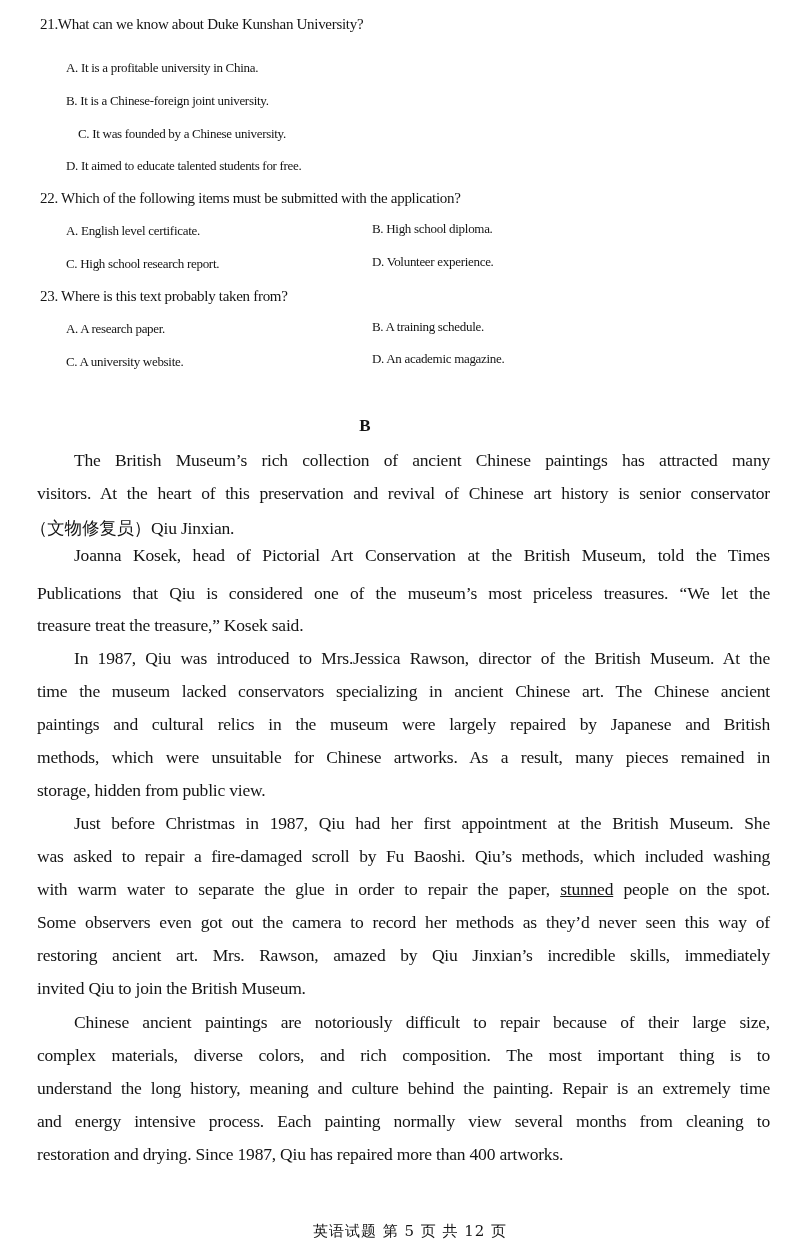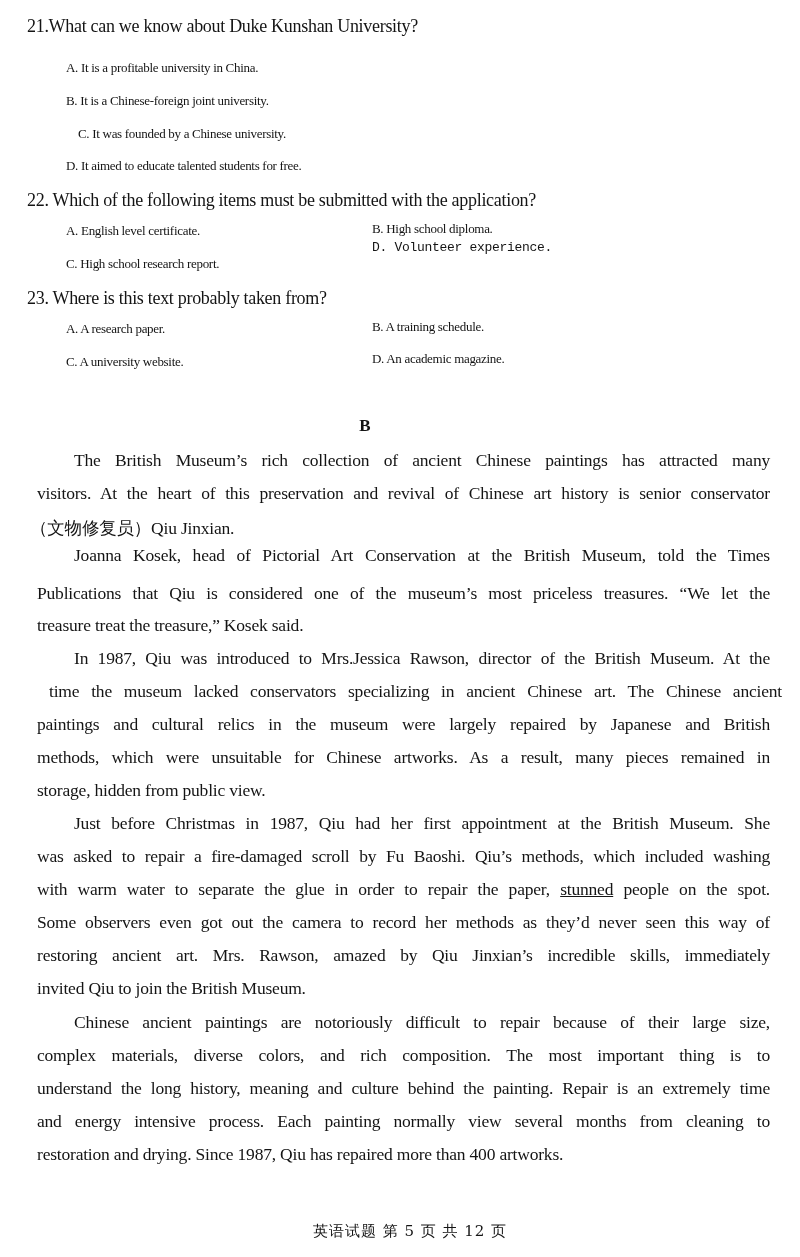--- a/index.html
+++ b/index.html
@@ -1,21 +1,21 @@
 <!DOCTYPE html>
 <html><head>
   <meta charset="utf-8">
   <style>
     html, body { margin: 0; padding: 0; background: #ffffff; }
     body {
       width: 800px; height: 1257px; position: relative; overflow: hidden;
       font-family: "Liberation Serif", "DejaVu Serif", serif;
       color: #141414;
     }
-    .q-stem { position: absolute; left: 27px; font-size: 18px; letter-spacing: -0.3px; white-space: nowrap; }
+    .q-stem { position: absolute; left: 40px; font-size: 15px; letter-spacing: -0.3px; white-space: nowrap; }
     .opt { position: absolute; font-size: 13px; letter-spacing: -0.3px; white-space: nowrap; }
     .section-title { position: absolute; left: 0; width: 730px; text-align: center; top: 416px; font-weight: bold; font-size: 17px; }
     .para-line {
       position: absolute; left: 37px; width: 733px; font-size: 17.5px;
       text-align: justify; text-align-last: justify; white-space: nowrap; letter-spacing: -0.2px;
     }
     .para-line.last { text-align-last: left; }
     .para-line.indent { left: 74px; width: 696px; }
     .u { text-decoration: underline; }
     .footer { position: absolute; left: 0; width: 820px; text-align: center; top: 1222px; font-size: 15px; font-family: "DejaVu Serif", serif; letter-spacing: 1px; }
@@ -29,21 +29,21 @@
   <div class="opt" style="left:66px; top:93px;">B. It is a Chinese-foreign joint university.</div>
   <div class="opt" style="left:78px; top:126px;">C. It was founded by a Chinese university.</div>
   <div class="opt" style="left:66px; top:158px;">D. It aimed to educate talented students for free.</div>
 </div>
 
 <div>
   <div class="q-stem" style="top:190px;">22. Which of the following items must be submitted with the application?</div>
   <div class="opt" style="left:66px; top:223px;">A. English level certificate.</div>
   <div class="opt" style="left:372px; top:221px;">B. High school diploma.</div>
   <div class="opt" style="left:66px; top:256px;">C. High school research report.</div>
-  <div class="opt" style="left:372px; top:240px;font-family:Liberation Mono, monospace;">D. Volunteer experience.</div>
+  <div class="opt" style="left:372px; top:254px;">D. Volunteer experience.</div>
 </div>
 
 <div>
   <div class="q-stem" style="top:288px;">23. Where is this text probably taken from?</div>
   <div class="opt" style="left:66px; top:321px;">A. A research paper.</div>
   <div class="opt" style="left:372px; top:319px;">B. A training schedule.</div>
   <div class="opt" style="left:66px; top:354px;">C. A university website.</div>
   <div class="opt" style="left:372px; top:351px;">D. An academic magazine.</div>
 </div>
 
@@ -52,21 +52,21 @@
 <div>
   <div class="para-line indent" style="top:450px;">The British Museum’s rich collection of ancient Chinese paintings has attracted many</div>
   <div class="para-line" style="top:483px;">visitors. At the heart of this preservation and revival of Chinese art history is senior conservator</div>
   <div class="para-line last" style="top:516px; left:30px;">（文物修复员）Qiu Jinxian.</div>
 
   <div class="para-line indent" style="top:530px;margin-top:15px;">Joanna Kosek, head of Pictorial Art Conservation at the British Museum, told the Times</div>
   <div class="para-line" style="top:583px;">Publications that Qiu is considered one of the museum’s most priceless treasures. “We let the</div>
   <div class="para-line last" style="top:615px;">treasure treat the treasure,” Kosek said.</div>
 
   <div class="para-line indent" style="top:648px;">In 1987, Qiu was introduced to Mrs.Jessica Rawson, director of the British Museum. At the</div>
-  <div class="para-line" style="top:681px;margin-left:12px;">time the museum lacked conservators specializing in ancient Chinese art. The Chinese ancient</div>
+  <div class="para-line" style="top:681px;">time the museum lacked conservators specializing in ancient Chinese art. The Chinese ancient</div>
   <div class="para-line" style="top:714px;">paintings and cultural relics in the museum were largely repaired by Japanese and British</div>
   <div class="para-line" style="top:747px;">methods, which were unsuitable for Chinese artworks. As a result, many pieces remained in</div>
   <div class="para-line last" style="top:780px;">storage, hidden from public view.</div>
 
   <div class="para-line indent" style="top:813px;">Just before Christmas in 1987, Qiu had her first appointment at the British Museum. She</div>
   <div class="para-line" style="top:846px;">was asked to repair a fire-damaged scroll by Fu Baoshi. Qiu’s methods, which included washing</div>
   <div class="para-line" style="top:879px;">
     <span>with warm water to separate the glue in order to repair the paper,</span>
     <span class="u">stunned</span>
     <span>people on the spot.</span>

